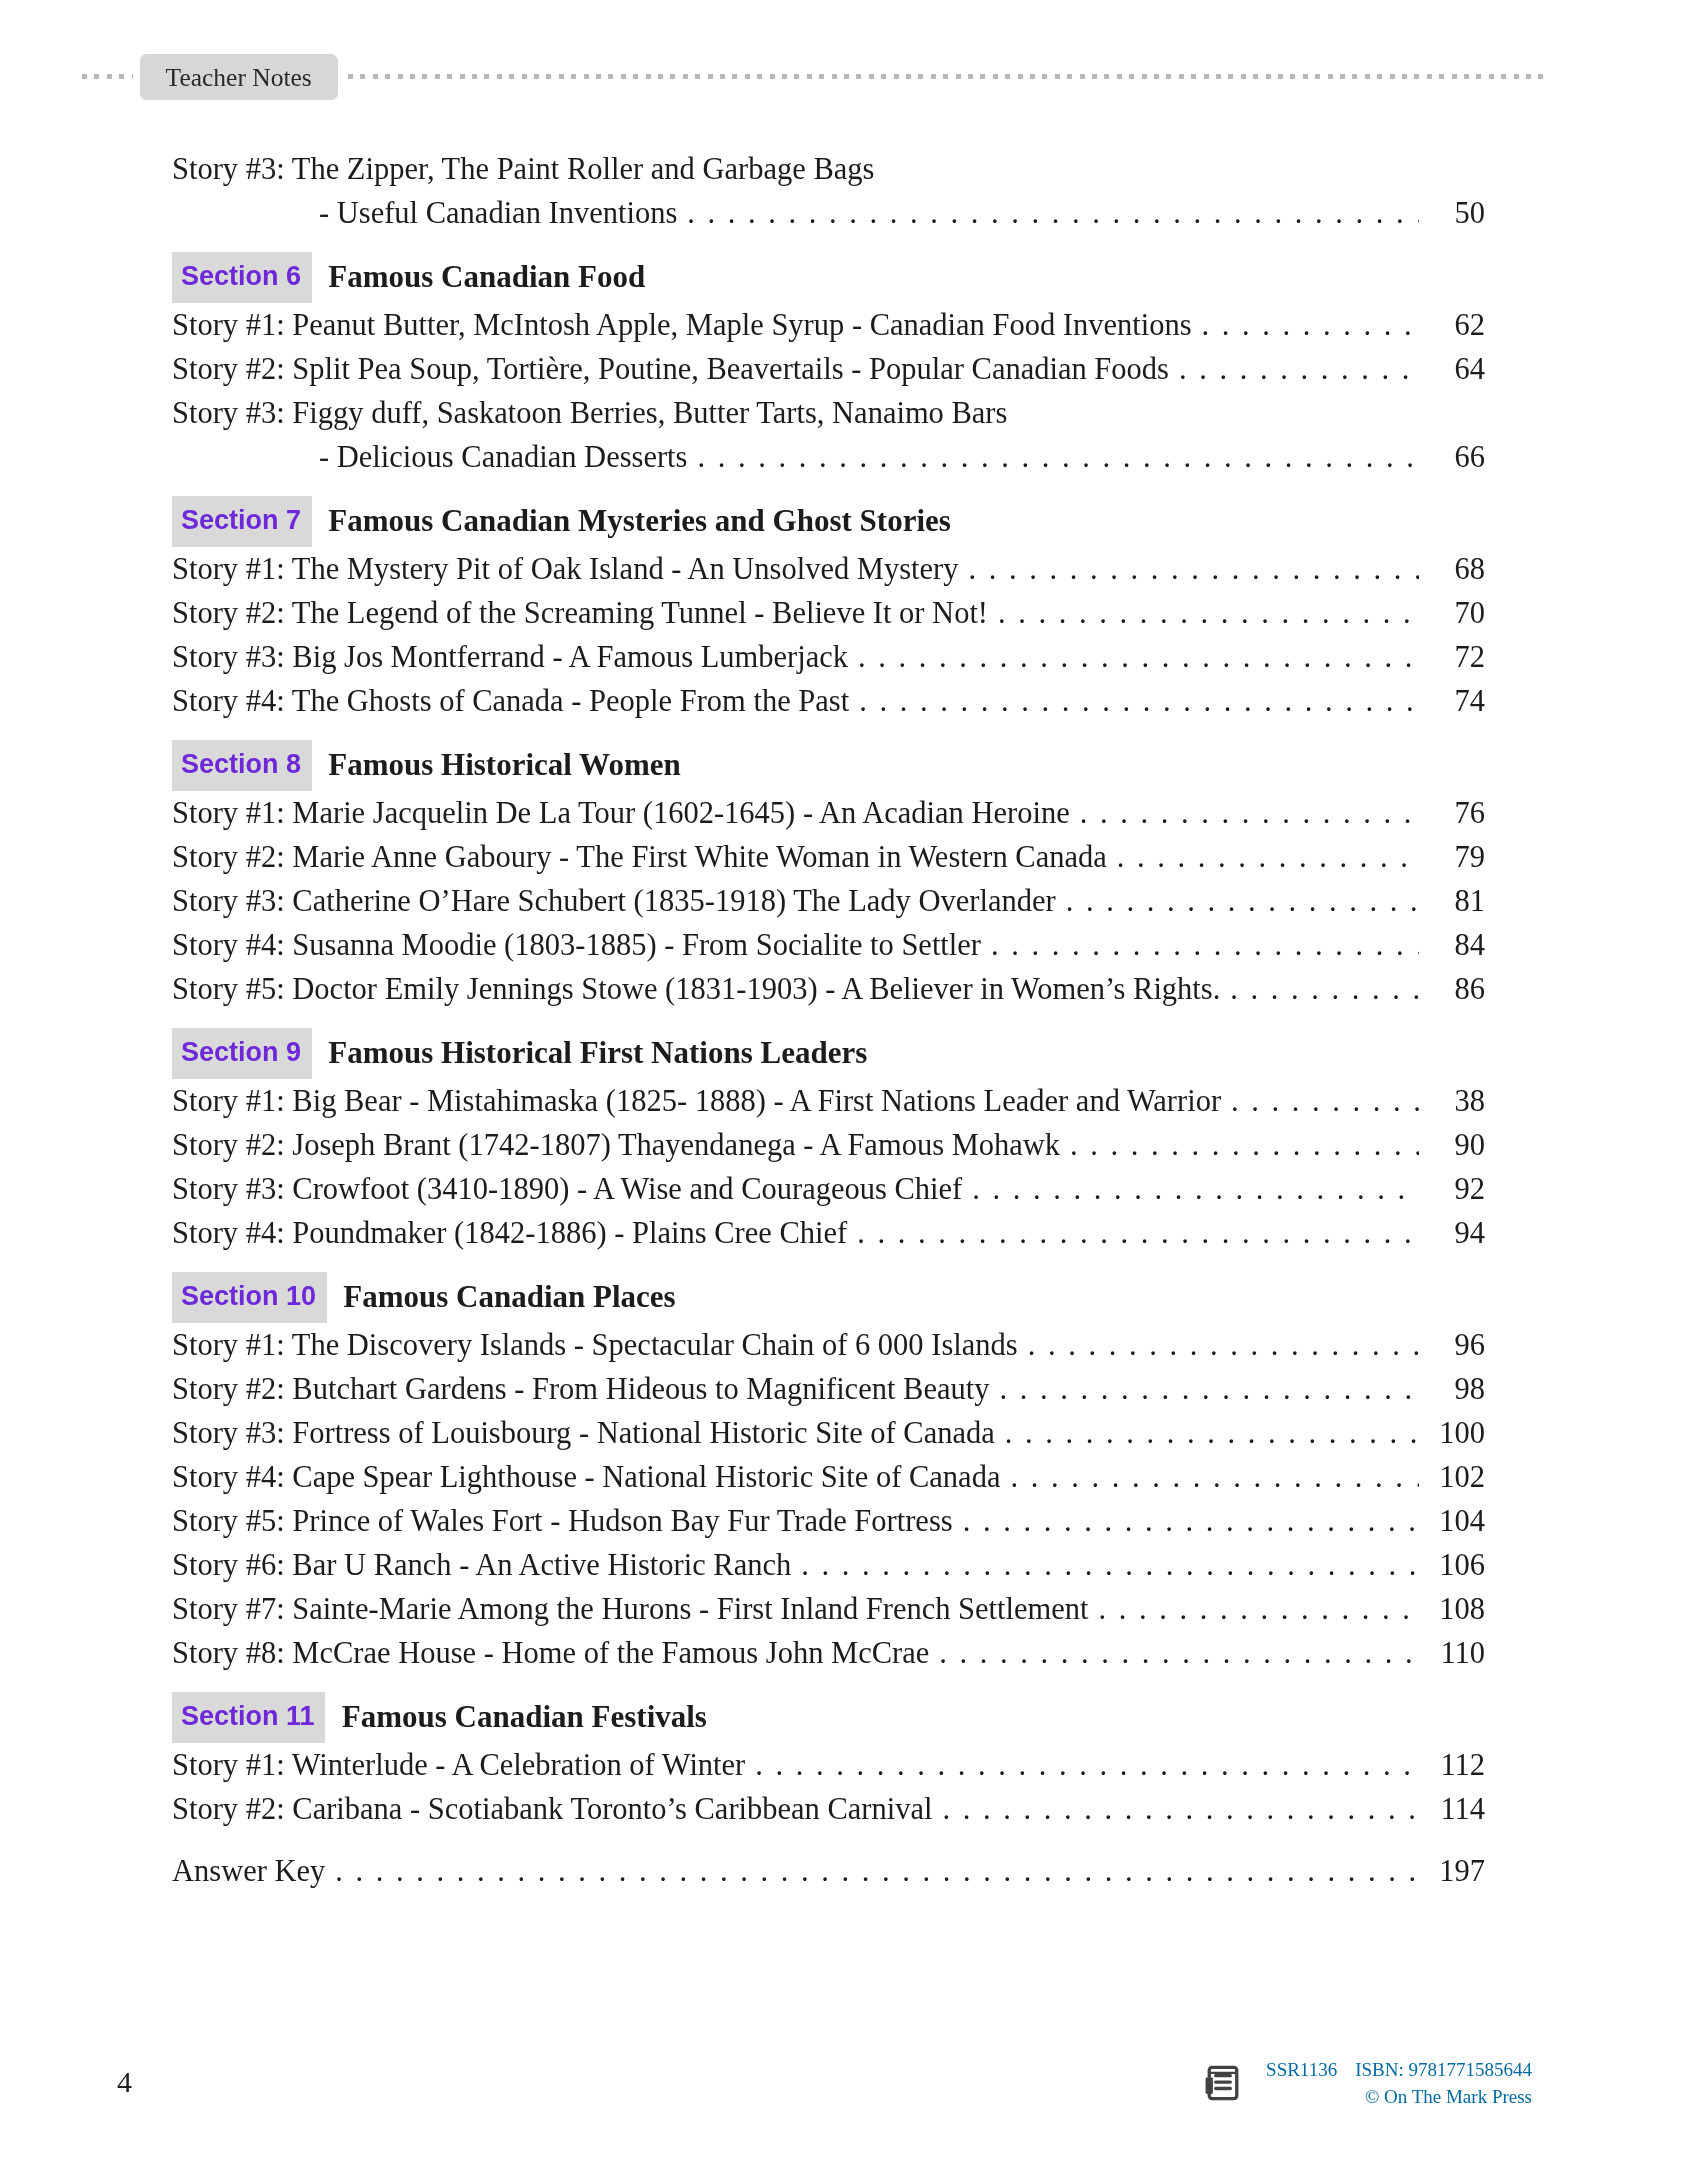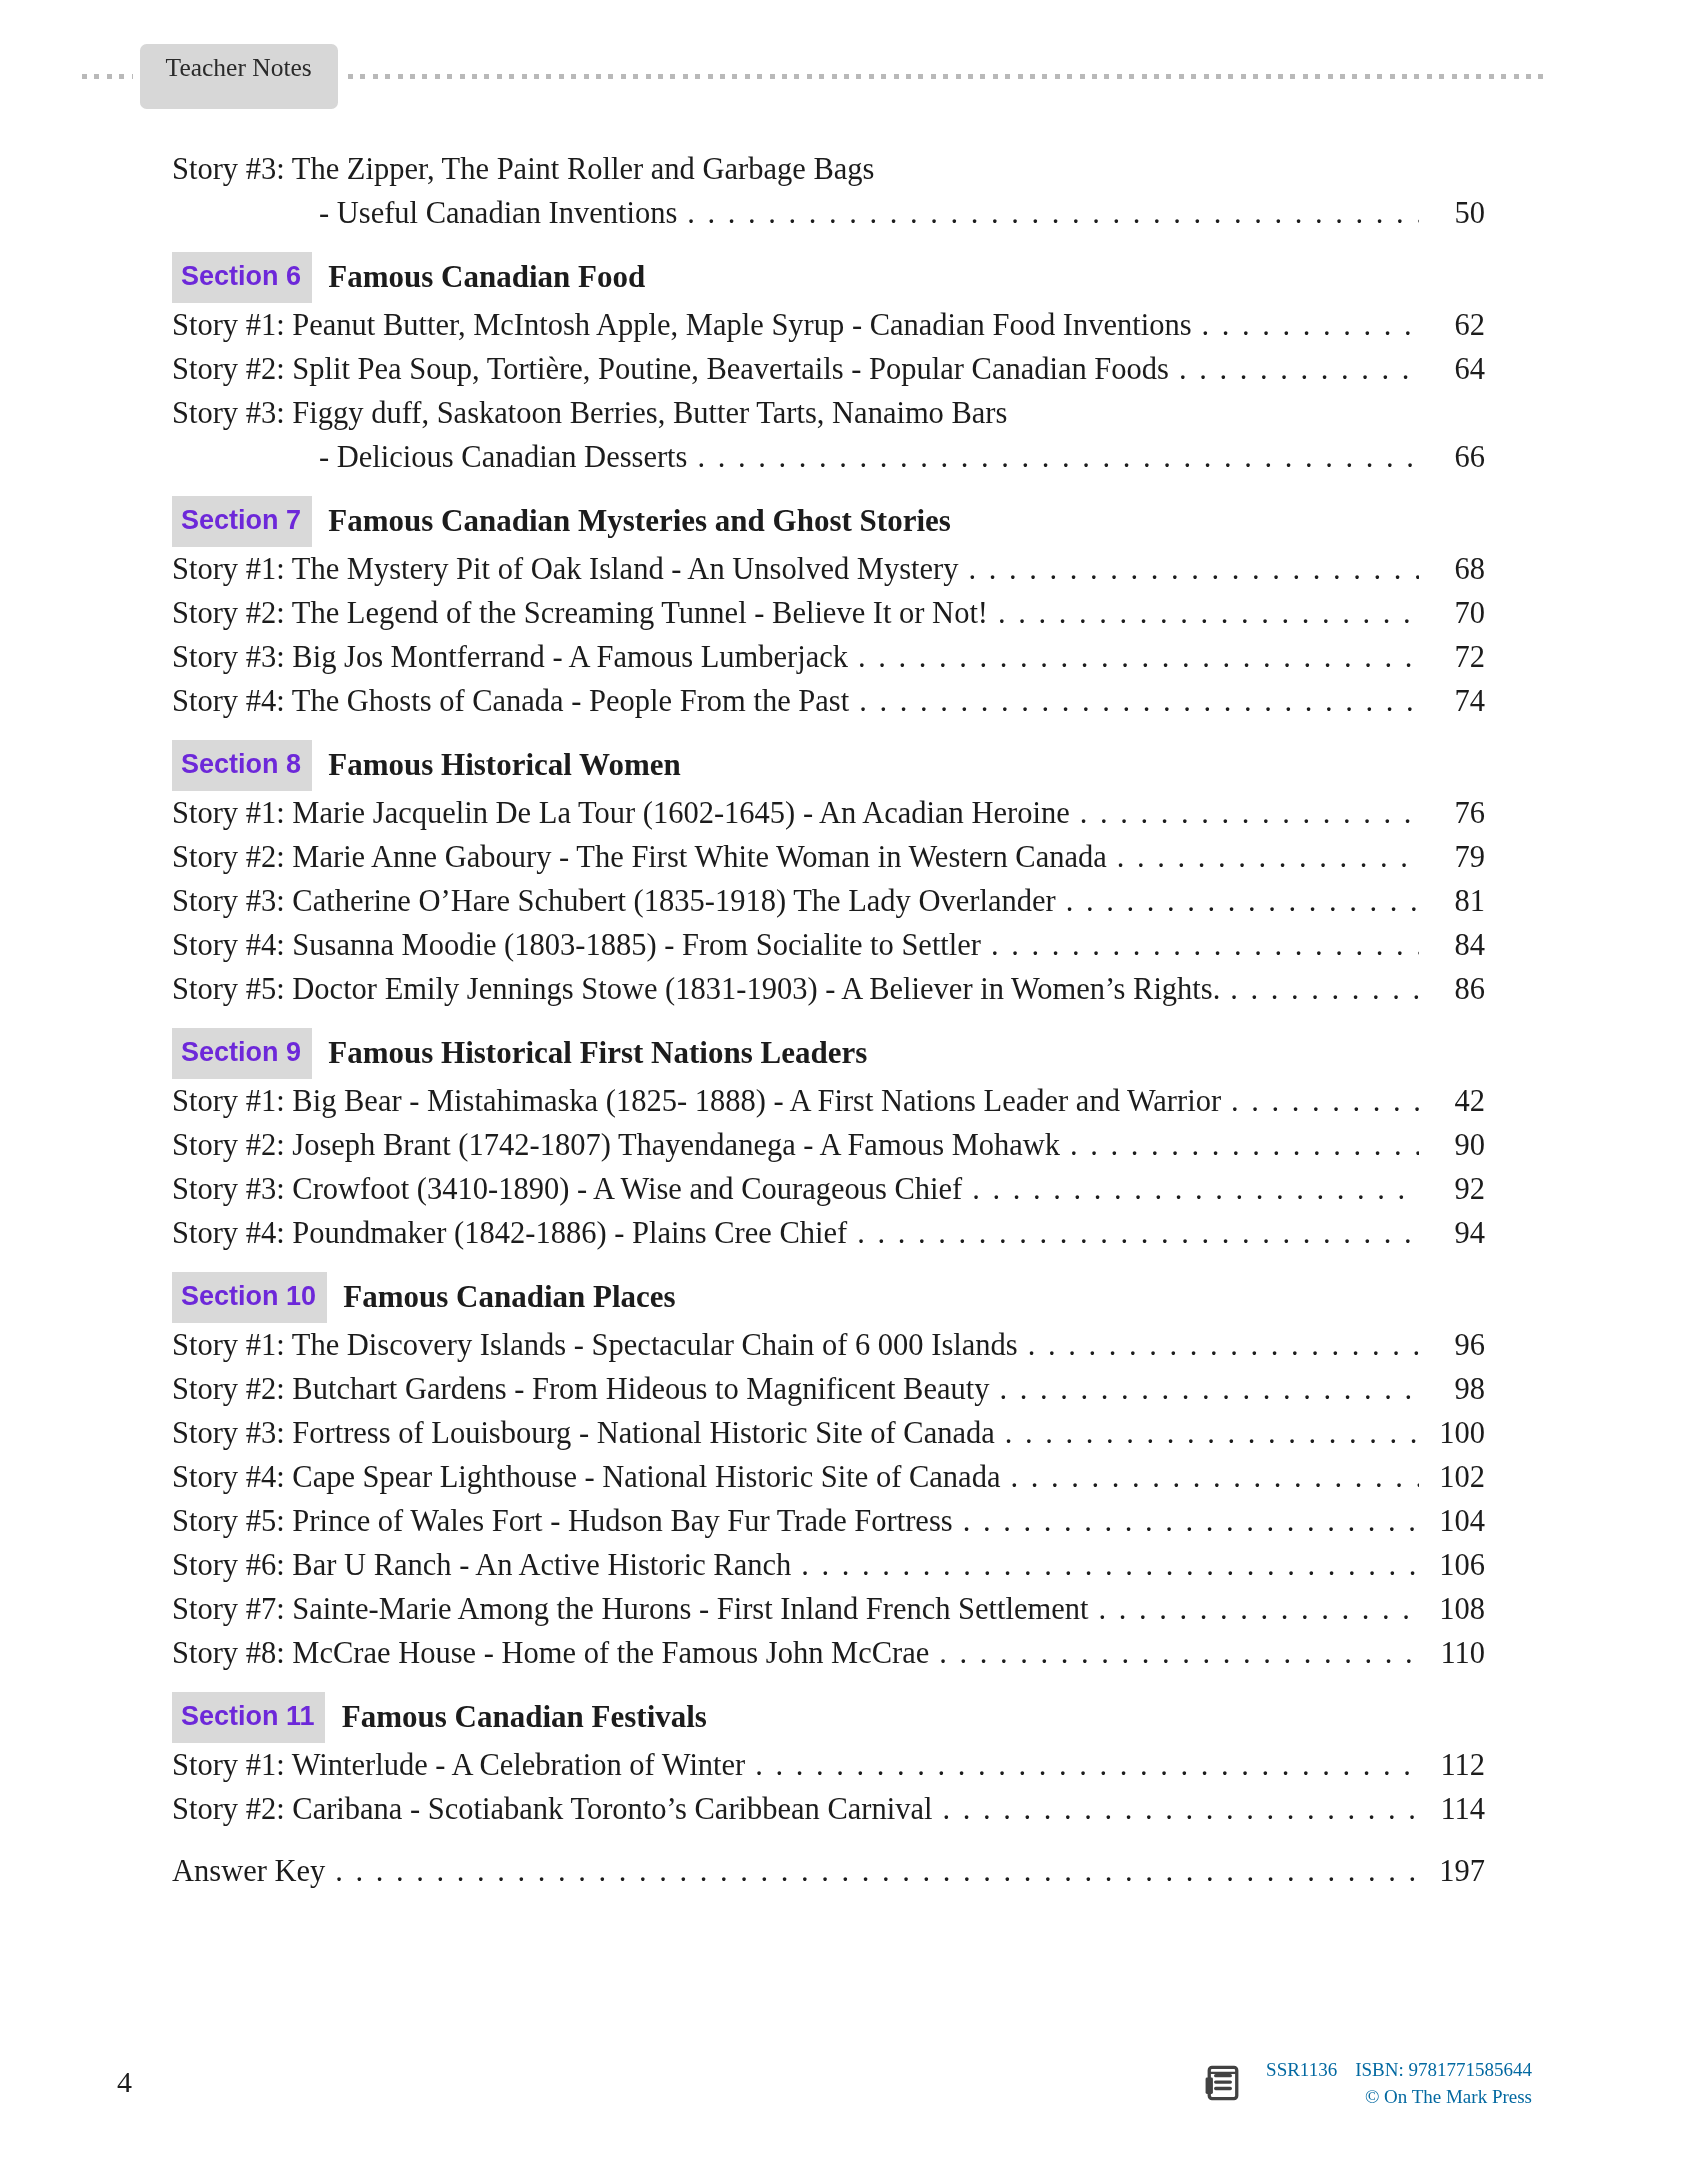--- a/index.html
+++ b/index.html
@@ -27,21 +27,21 @@
   .dots {
     height: 5px;
     background-image: repeating-linear-gradient(to right, #b9b9b9 0 5px, transparent 5px 12.4px);
   }
   .dots-left { width: 51px; flex: none; }
   .dots-right { flex: 1; }
   .tab {
     flex: none;
     background: #d7d7d7;
     border-radius: 6.6px;
-    padding: 9px 26px 26px 26px;
+    padding: 9px 26px 7px 26px;
     font-size: 25.5px;
     color: #2a2a2a;
     margin: 0 10px 0 6.6px;
   }
 
   
   .toc {
     position: absolute;
     top: 147px;
     left: 172px;
@@ -215,21 +215,21 @@
       <span class="leader"></span>
       <span class="page-num">86</span>
     </div>
     <div class="toc-row section-row">
       <span class="section-badge">Section 9</span>
       <span class="section-title">Famous Historical First Nations Leaders</span>
     </div>
     <div class="toc-row story-row">
       <span class="entry-text">Story #1: Big Bear - Mistahimaska (1825- 1888) - A First Nations Leader and Warrior</span>
       <span class="leader"></span>
-      <span class="page-num">42</span>
+      <span class="page-num">38</span>
     </div>
     <div class="toc-row story-row">
       <span class="entry-text">Story #2: Joseph Brant (1742-1807) Thayendanega - A Famous Mohawk</span>
       <span class="leader"></span>
       <span class="page-num">90</span>
     </div>
     <div class="toc-row story-row">
       <span class="entry-text">Story #3: Crowfoot (3410-1890) - A Wise and Courageous Chief</span>
       <span class="leader"></span>
       <span class="page-num">92</span>

